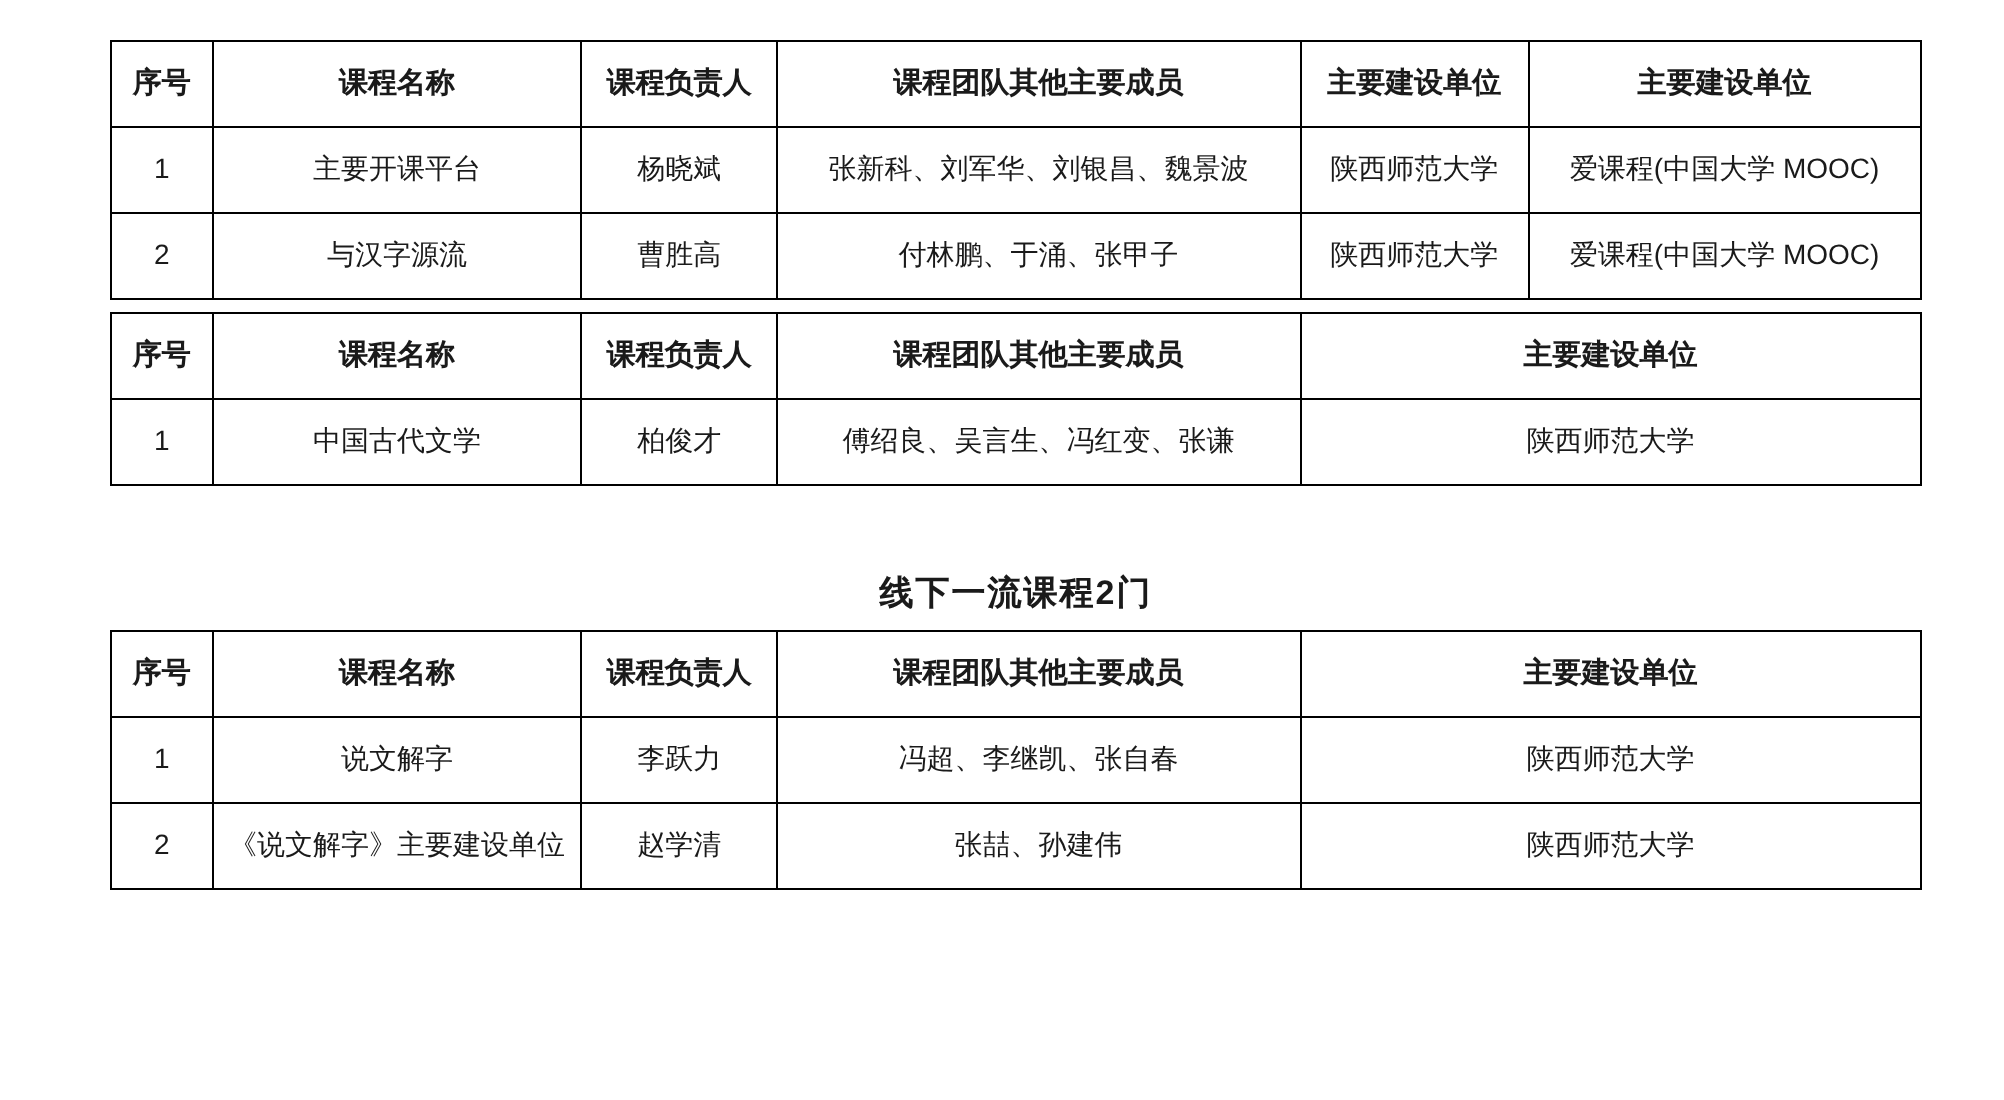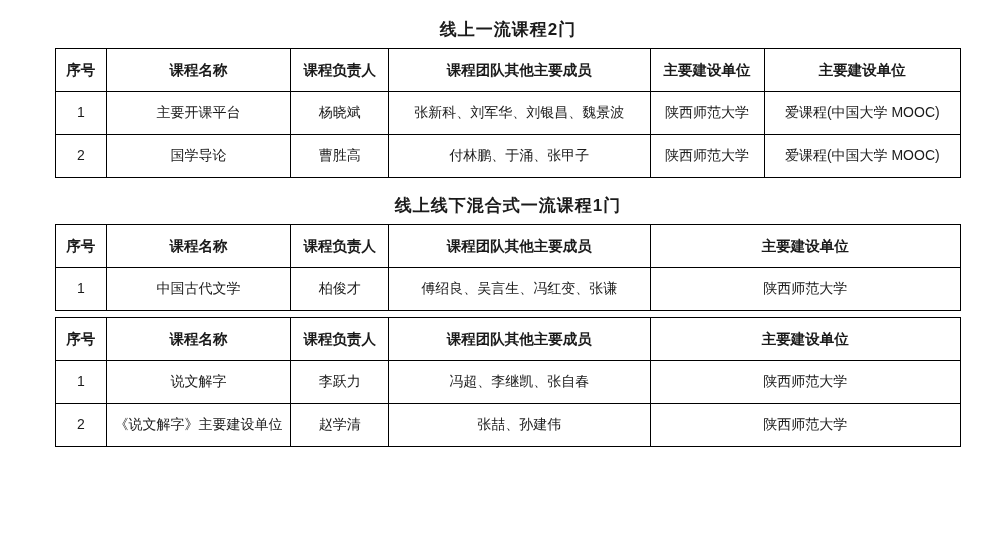--- a/index.html
+++ b/index.html
@@ -62,21 +62,20 @@
   .cols-6 col.c6 { width: 21.7%; }
   .cols-5 col.c5 { width: 34.3%; }
 </style>
 </head>
 <body>
 
 <div class="doc">
   <div class="inner">
 
     <section class="course-section">
-      <h2 class="sec-title t1">线上一流课程2门</h2>
       <table class="course-table cols-6">
         <colgroup>
           <col class="c1">
             <col class="c2">
             <col class="c3">
           <col class="c4">
             <col class="c5">
             <col class="c6">
         </colgroup>
         <thead>
@@ -93,32 +92,31 @@
             <tr>
               <td>1</td>
               <td>主要开课平台</td>
               <td>杨晓斌</td>
               <td>张新科、刘军华、刘银昌、魏景波</td>
               <td>陕西师范大学</td>
               <td>爱课程(中国大学 MOOC)</td>
             </tr>
             <tr>
               <td>2</td>
-              <td>国学导论</td>
+              <td>与汉字源流</td>
               <td>曹胜高</td>
               <td>付林鹏、于涌、张甲子</td>
               <td>陕西师范大学</td>
               <td>爱课程(中国大学 MOOC)</td>
             </tr>
           </tbody>
       </table>
     </section>
 
     <section class="course-section">
-      <h2 class="sec-title t2">线上线下混合式一流课程1门</h2>
       <table class="course-table cols-5">
         <colgroup>
           <col class="c1">
             <col class="c2">
             <col class="c3">
           <col class="c4">
             <col class="c5">
         </colgroup>
         <thead>
             <tr>
@@ -135,20 +133,21 @@
               <td>中国古代文学</td>
               <td>柏俊才</td>
               <td>傅绍良、吴言生、冯红变、张谦</td>
               <td>陕西师范大学</td>
             </tr>
           </tbody>
       </table>
     </section>
 
     <section class="course-section">
+      <h2 class="sec-title t3">线下一流课程2门</h2>
       <table class="course-table cols-5">
         <colgroup>
           <col class="c1">
             <col class="c2">
             <col class="c3">
           <col class="c4">
             <col class="c5">
         </colgroup>
         <thead>
             <tr>

